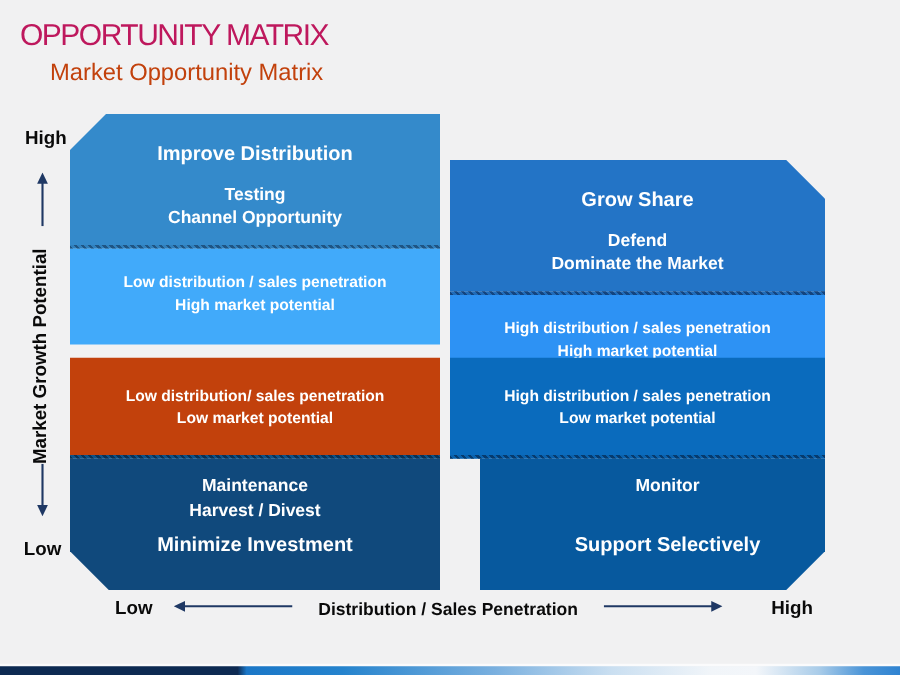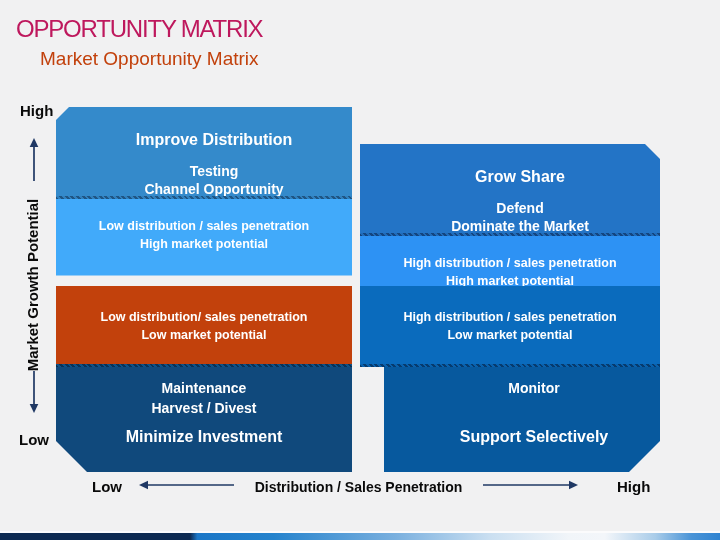--- a/index.html
+++ b/index.html
@@ -28,21 +28,21 @@
   .q-tl{left:0;top:0;width:296px;height:184.5px;
         clip-path:polygon(29px 0, 100% 0, 100% 100%, 0 100%, 0 29px);}
   .q-tr{left:304px;top:0;width:300px;height:184.5px;
         clip-path:polygon(0 0, calc(100% - 31px) 0, 100% 31px, 100% 100%, 0 100%);margin-top:37px;}
   .q-bl{left:0;top:194.5px;width:296px;height:186.5px;
         clip-path:polygon(0 0, 100% 0, 100% 100%, 31px 100%, 0 calc(100% - 31px));}
   .q-br{left:304px;top:194.5px;width:300px;height:186.5px;
         clip-path:polygon(0 0, 100% 0, 100% calc(100% - 31px), calc(100% - 31px) 100%, 0 100%);}
   .block{position:absolute;left:0;width:100%;}
   
-  .q-top .b-main{top:16px;height:105px;padding-left:20px;}
+  .q-top .b-main{top:0;height:105px;}
   .q-top .b-junction{top:105px;height:3px;}
   .q-top .b-desc{top:108px;height:76.5px;}
   
   .q-bottom .b-desc{top:0;height:78px;}
   .q-bottom .b-junction{top:78px;height:3px;}
   .q-bottom .b-main{top:81px;height:105.5px;}
 
   .q-tl .b-main{background:#348ACB;}
   .q-tl .b-desc{background:#41AAFA;}
   .q-tl .b-junction{background:#3389C9 repeating-linear-gradient(45deg,rgba(18,52,88,0.62) 0 2px,rgba(18,52,88,0.10) 2px 4px);}

